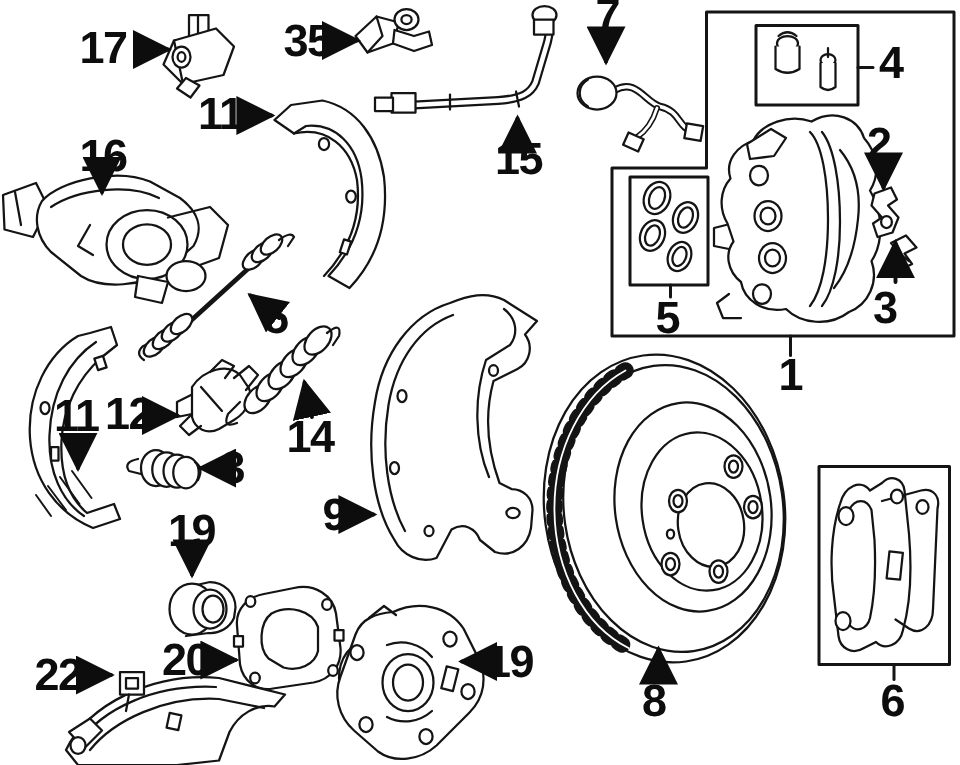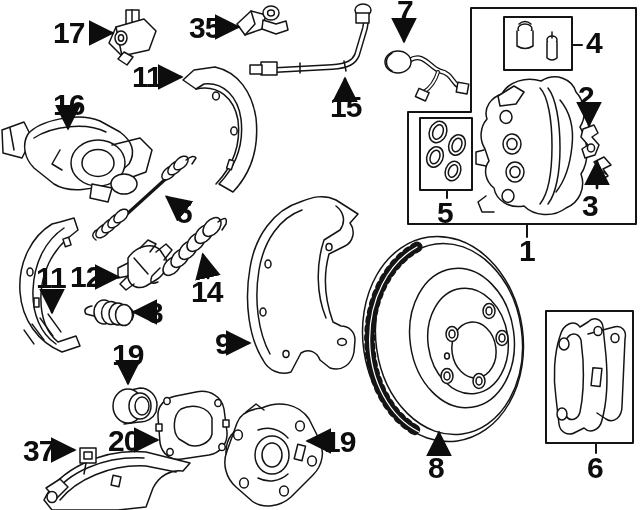--- a/index.html
+++ b/index.html
@@ -325,15 +325,15 @@
   <div class="callout" style="left:70px;top:262px">12</div>
   <div class="callout" style="left:176px;top:198px">5</div>
   <div class="callout" style="left:191px;top:277px">14</div>
   <div class="callout" style="left:147px;top:298px">3</div>
   <div class="callout" style="left:53px;top:90px">16</div>
   <div class="callout" style="left:53px;top:18px">17</div>
   <div class="callout" style="left:324px;top:427px">19</div>
   <div class="callout" style="left:112px;top:340px">19</div>
   <div class="callout" style="left:108px;top:426px">20</div>
   <div class="callout" style="left:189px;top:13px">35</div>
-  <div class="callout" style="left:23px;top:436px">37</div>
+  <div class="callout" style="left:23px;top:436px">22</div>
 
 </div>
 
 </body></html>

